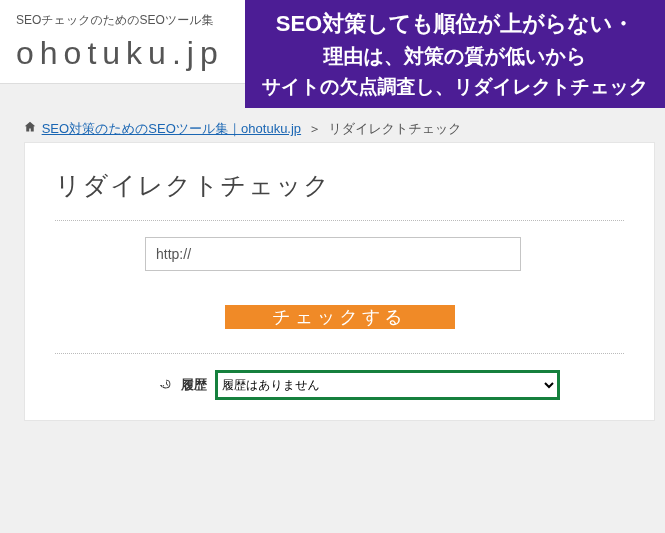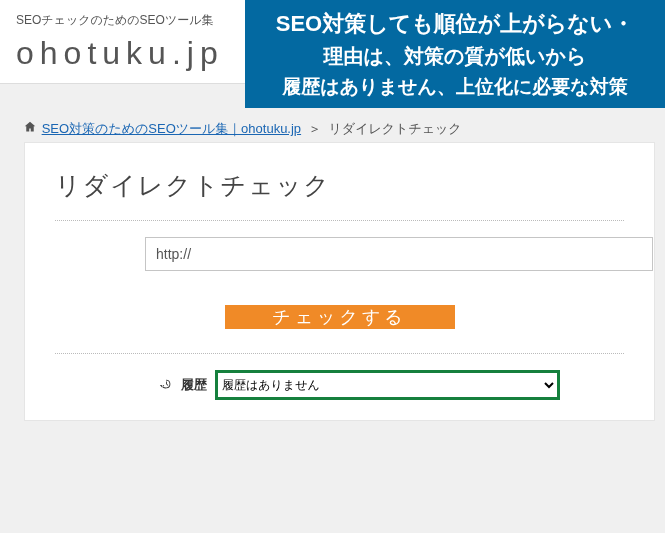--- a/index.html
+++ b/index.html
@@ -30,21 +30,21 @@
     letter-spacing: 6px;
     font-weight: 400;
     font-family: "Arial", sans-serif;
   }
   .banner {
     position: absolute;
     top: 0;
     right: 0;
     width: 420px;
     height: 108px;
-    background: #0369a1;
+    background: #4c1d95;
     color: #fff;
     text-align: center;
     padding: 10px 0;
     display: flex;
     flex-direction: column;
     justify-content: center;
   }
   .banner-line1 { font-size: 22px; font-weight: bold; white-space: nowrap; }
   .banner-line2 { font-size: 20px; font-weight: bold; margin: 4px 0; white-space: nowrap;}
   .banner-line3 { font-size: 19px; font-weight: bold; white-space: nowrap;}
@@ -84,21 +84,21 @@
   }
   .form-area {
     padding: 0 0 0 90px;
   }
   .field-label {
     font-size: 13px;
     color: #555;
     margin-bottom: 6px;
   }
   .url-input {
-    width: 508px;
+    width: 376px;
     height: 34px;
     border: 1px solid #c5c5c5;
     padding: 0 10px;
     font-size: 14px;
     color: #555;
   }
   .submit-row {
     text-align: center;
     margin: 34px 0 24px 0;
     padding-right: 90px; 
@@ -144,21 +144,21 @@
 <body>
 
 <div class="header">
   <div class="header-left">
     <div class="tagline">SEOチェックのためのSEOツール集</div>
     <div class="logo">ohotuku.jp</div>
   </div>
   <div class="banner">
     <div class="banner-line1">SEO対策しても順位が上がらない・</div>
     <div class="banner-line2">理由は、対策の質が低いから</div>
-    <div class="banner-line3">履歴はありません、上位化に必要な対策</div>
+    <div class="banner-line3">サイトの欠点調査し、リダイレクトチェック</div>
   </div>
 </div>
 
 <div class="page-body">
   <div class="breadcrumb">
     <span class="home-icon">
       <svg width="12" height="12" viewBox="0 0 16 16">
           <path fill="#555" d="M8 1L1 7h2v7h4V10h2v4h4V7h2z"></path>
         </svg>
     </span>

